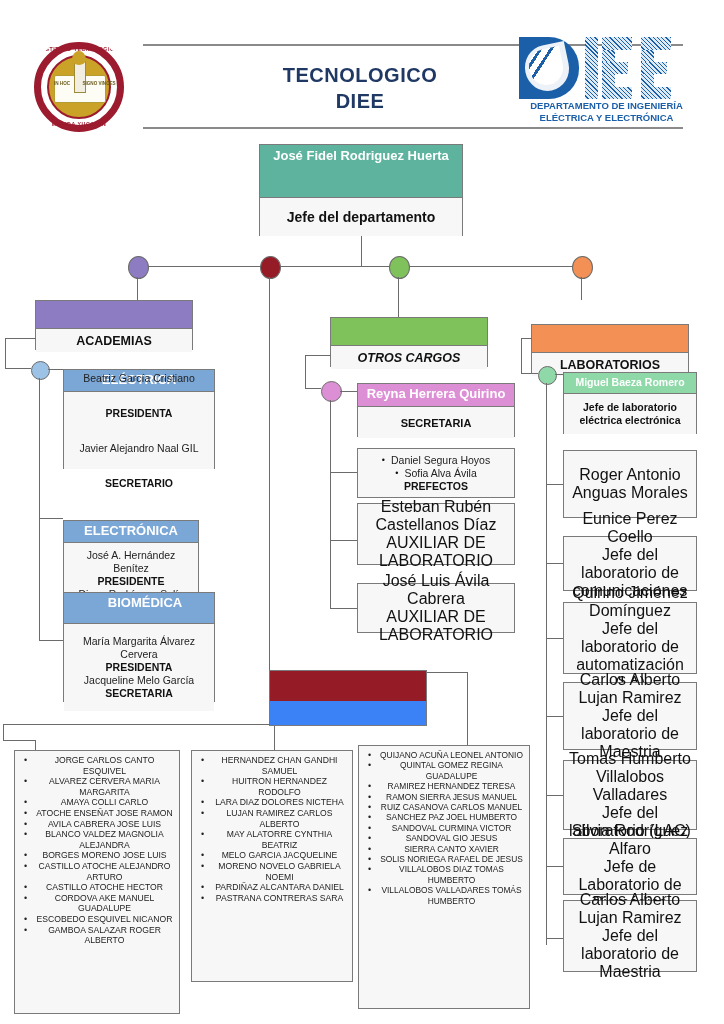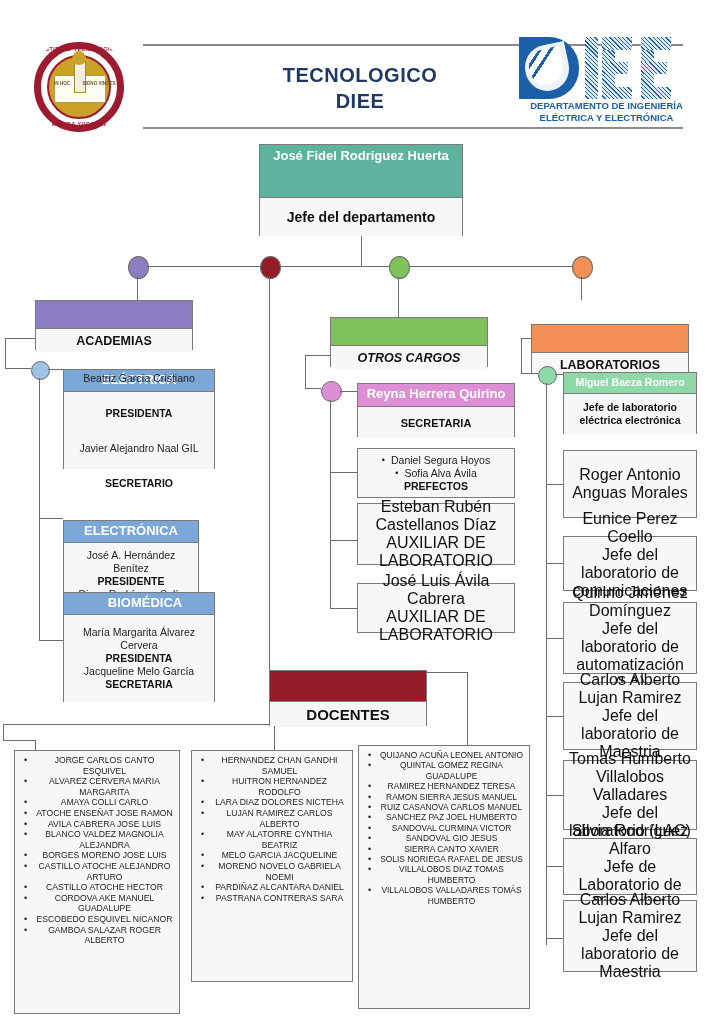--- a/index.html
+++ b/index.html
@@ -185,21 +185,21 @@
     <div class="cap cap-txt" style="height:21px;background:#7BA7D7;">ELECTRÓNICA</div>
     <div class="body" style="height:78px;border-top:1px solid #7a7a7a;">
       <span class="nm">José A. Hernández Benítez</span>
       <span class="rl">PRESIDENTE</span>
       <span class="nm">Diana Rodríguez Solís</span>
       <span class="rl">SECRETARIA</span>
     </div>
   </div>
 
   <div class="box" style="left:63px;top:592px;width:152px;height:110px;">
-    <div class="cap cap-txt" style="height:21px;background:#7BA7D7;padding-left:16px;">BIOMÉDICA</div>
+    <div class="cap cap-txt" style="height:30px;background:#7BA7D7;padding-left:16px;">BIOMÉDICA</div>
     <div class="body" style="height:88px;border-top:1px solid #7a7a7a;">
       <span class="nm">María Margarita Álvarez Cervera</span>
       <span class="rl">PRESIDENTA</span>
       <span class="nm">Jacqueline Melo García</span>
       <span class="rl">SECRETARIA</span>
     </div>
   </div>
 
   <div class="box" style="left:330px;top:317px;width:158px;height:50px;font-style:italic;">
     <div class="cap cap-plain" style="background:#7FC25B;height:27px;"></div>
@@ -298,21 +298,20 @@
     <span class="rl">Jefe de Laboratorio de Biomédica</span>
   </div>
 
   <div class="pbox" style="left:563px;top:900px;width:134px;height:72px;">
     <span class="nm">Carlos Alberto Lujan Ramirez</span>
     <span class="rl">Jefe del laboratorio de Maestria</span>
   </div>
 
   <div class="box" style="left:269px;top:670px;width:158px;height:56px;">
     <div class="cap cap-plain" style="background:#951B26;height:30px;"></div>
-    <div class="title-only" style="height:25px;border-top:1px solid #7a7a7a;font-size:15px;">DOCENTES</div>
   </div>
 
   <div class="line lh" style="left:3px;top:724px;width:267px;"></div>
   <div class="line lv" style="left:3px;top:724px;height:16px;"></div>
   <div class="line lh" style="left:3px;top:740px;width:32px;"></div>
   <div class="line lv" style="left:35px;top:740px;height:10px;"></div>
 
   <div class="line lv" style="left:274px;top:726px;height:24px;"></div>
 
   <div class="line lh" style="left:427px;top:672px;width:40px;"></div>

